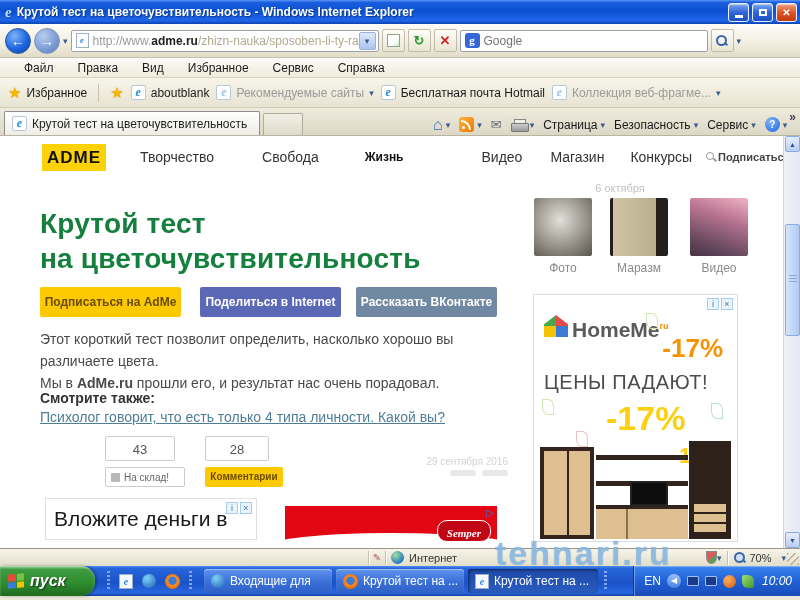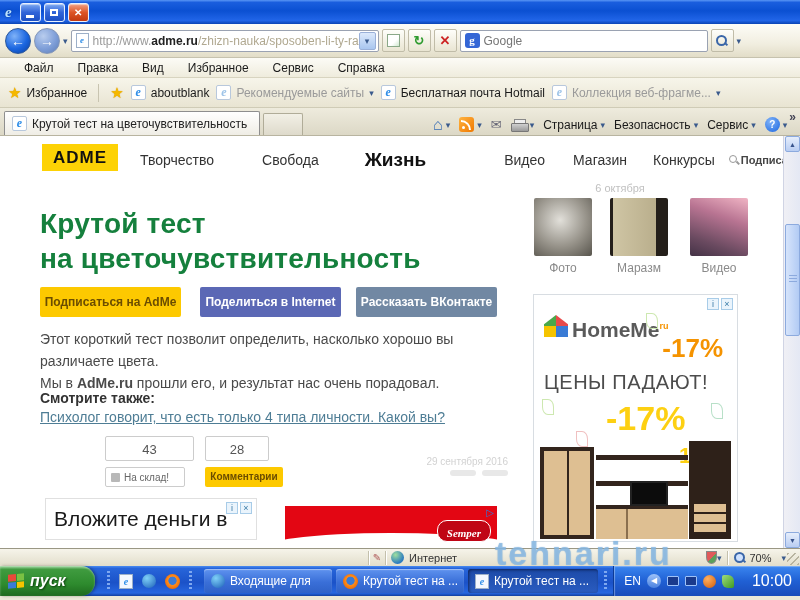--- a/index.html
+++ b/index.html
@@ -75,25 +75,25 @@
   .printer { position: relative; width: 16px; height: 12px; }
   .printer::before { content: ""; position: absolute; left: 3px; top: 0; width: 10px; height: 5px; background: #eee; border: 1px solid #888; }
   .printer::after { content: ""; position: absolute; left: 0; top: 4px; width: 16px; height: 7px; background: linear-gradient(#cfcfcf,#9a9a9a); border: 1px solid #777; border-radius: 1px; }
   .help-ico { width: 15px; height: 15px; border-radius: 50%; background: radial-gradient(circle at 35% 30%, #7fb2f8, #1b66e0); color: #fff; font-size: 10px; font-weight: bold; text-align: center; line-height: 15px; }
   .overflow { color: #445; font-weight: bold; font-size: 12px; align-self: flex-start; margin-top: 2px; }
 
   
   .viewport { position: relative; height: 412px; background: #fff; overflow: hidden; }
   .abs { position: absolute; }
 
-  .adme-logo { left: 42px; top: 8px; width: 76px; height: 27px; background: #fdd205; color: #111;
+  .adme-logo { left: 42px; top: 8px; width: 64px; height: 27px; background: #fdd205; color: #111;
     font-weight: bold; font-size: 17px; letter-spacing: 1px; text-align: center; line-height: 27px; }
   .site-nav { left: 140px; top: 13px; right: 30px; display: flex; align-items: center; font-size: 14px; color: #333; }
   .site-nav .n1 { margin-right: 48px; } .site-nav .n2 { margin-right: 46px; }
-  .site-nav .n3 { margin-right: 78px; font-weight: bold; color: #111; font-size: 19px; }
+  .site-nav .n3 { margin-right: 78px; font-weight: bold; color: #111; font-size: 12px; }
   .site-nav .n4 { margin-right: 28px; } .site-nav .n5 { margin-right: 26px; } .site-nav .n6 { margin-right: 14px; }
   .nav-mag { position: relative; width: 11px; height: 11px; margin-right: 12px; }
   .nav-mag::before { content: ""; position: absolute; width: 6px; height: 6px; border: 1.5px solid #999; border-radius: 50%; }
   .nav-mag::after { content: ""; position: absolute; left: 7px; top: 7px; width: 4px; height: 1.5px; background: #999; transform: rotate(45deg); }
   .subscribe-sm { font-size: 11px; font-weight: bold; color: #444; }
 
   .feed-date { left: 560px; top: 46px; width: 120px; text-align: center; font-size: 11px; color: #c0c0c0; }
   .thumb { top: 62px; width: 58px; height: 58px; border-radius: 2px; }
   .t1 { left: 534px; background: radial-gradient(circle at 45% 38%, #e2e0da, #97938a 55%, #57544c); }
   .t2 { left: 610px; background: linear-gradient(90deg,#241f1a 6%, #cfc5a4 6%, #b9ae8c 80%, #241f1a 80%); }
@@ -104,21 +104,21 @@
   .share-btn { top: 151px; height: 30px; width: 141px; font-size: 12px; font-weight: bold; text-align: center; line-height: 30px; border-radius: 2px; }
   .sb1 { left: 40px; background: #fdc900; color: #6b4d00; }
   .sb2 { left: 200px; background: #5b68b5; color: #fff; }
   .sb3 { left: 356px; background: #7188a3; color: #fff; }
 
   .para { left: 40px; top: 192px; width: 470px; font-size: 14px; line-height: 22px; color: #4a4a4a; }
   .see-also { left: 40px; top: 254px; font-size: 14px; font-weight: bold; color: #333; }
   .see-link { left: 40px; top: 273px; font-size: 14px; color: #4e7d95; text-decoration: underline; }
 
   .count-box { top: 300px; height: 25px; border: 1px solid #ccc; border-radius: 2px; background: #fff; font-size: 13px; color: #555; text-align: center; line-height: 25px; }
-  .cb1 { left: 105px; width: 89px; } .cb2 { left: 205px; width: 64px; }
+  .cb1 { left: 105px; width: 70px; } .cb2 { left: 205px; width: 64px; }
   .stash-btn { left: 105px; top: 331px; width: 80px; height: 20px; border: 1px solid #ccc; border-radius: 2px; background: #fff;
     font-size: 10px; color: #666; display: flex; align-items: center; gap: 4px; padding: 0 5px; }
   .stash-ico { width: 9px; height: 9px; background: #b8b8b8; border-radius: 1px; }
   .comments-btn { left: 205px; top: 331px; width: 78px; height: 20px; background: #fdc900; border-radius: 2px;
     font-size: 10px; color: #6b4d00; font-weight: bold; text-align: center; line-height: 20px; }
   .article-date { left: 380px; top: 320px; width: 128px; text-align: right; font-size: 10px; color: #d2d2d2; }
   .article-stats { left: 430px; top: 334px; width: 78px; display: flex; gap: 6px; justify-content: flex-end; }
   .stat-blob { height: 6px; width: 26px; background: #e8e8e8; border-radius: 3px; }
 
   
@@ -201,29 +201,30 @@
   .task.active { background: linear-gradient(180deg,#1c4aa8,#2a5cc0); box-shadow: inset 1px 1px 3px rgba(0,0,20,.55); }
   .task .ql-ie { flex: none; } .task .ff-ico, .task .tb-ico-sm { flex: none; }
   .task-sep { width: 3px; height: 20px; margin: 0 4px; background: repeating-linear-gradient(180deg,#7fa8f0 0 2px,transparent 2px 4px); }
   .tray { margin-left: auto; height: 30px; display: flex; align-items: center; gap: 6px; padding: 0 8px 0 10px;
     background: linear-gradient(180deg,#3a86f0 0%,#2060d4 50%,#1a4cba 100%); border-left: 1px solid #0c3a96; box-shadow: inset 1px 1px 1px rgba(255,255,255,.35); }
   .tray-lang { color: #fff; font-size: 12px; }
   .tray-chev { width: 14px; height: 14px; border-radius: 50%; background: linear-gradient(180deg,#9ec2f8,#4a82e0); color: #fff; font-size: 8px; text-align: center; line-height: 14px; }
   .mon { width: 12px; height: 10px; border: 1px solid #9ec2f8; background: #1a3a8c; border-radius: 1px; }
   .tray-orange { width: 13px; height: 13px; border-radius: 50%; background: radial-gradient(circle at 35% 30%, #ffb060, #d05a08); }
   .tray-green { width: 12px; height: 13px; background: linear-gradient(135deg,#9fdc7f,#3f9b1f); border-radius: 2px 6px 2px 6px; }
-  .tray-clock { color: #fff; font-size: 16px; margin-left: 12px; }
+  .tray-clock { color: #fff; font-size: 12px; margin-left: 2px; font-style: italic; }
 </style>
 </head>
 <body>
 
 <div class="screen">
 
   <div class="titlebar">
     <span class="ie-logo">e</span>
+    <span class="titlebar-text">Крутой тест на цветочувствительность - Windows Internet Explorer</span>
     <span class="winbtn">
         <span class="minbar"></span>
       </span>
     <span class="winbtn">
         <span class="restbox"></span>
       </span>
     <span class="winbtn close">✕</span>
   </div>
 
   <div class="toolbar">

